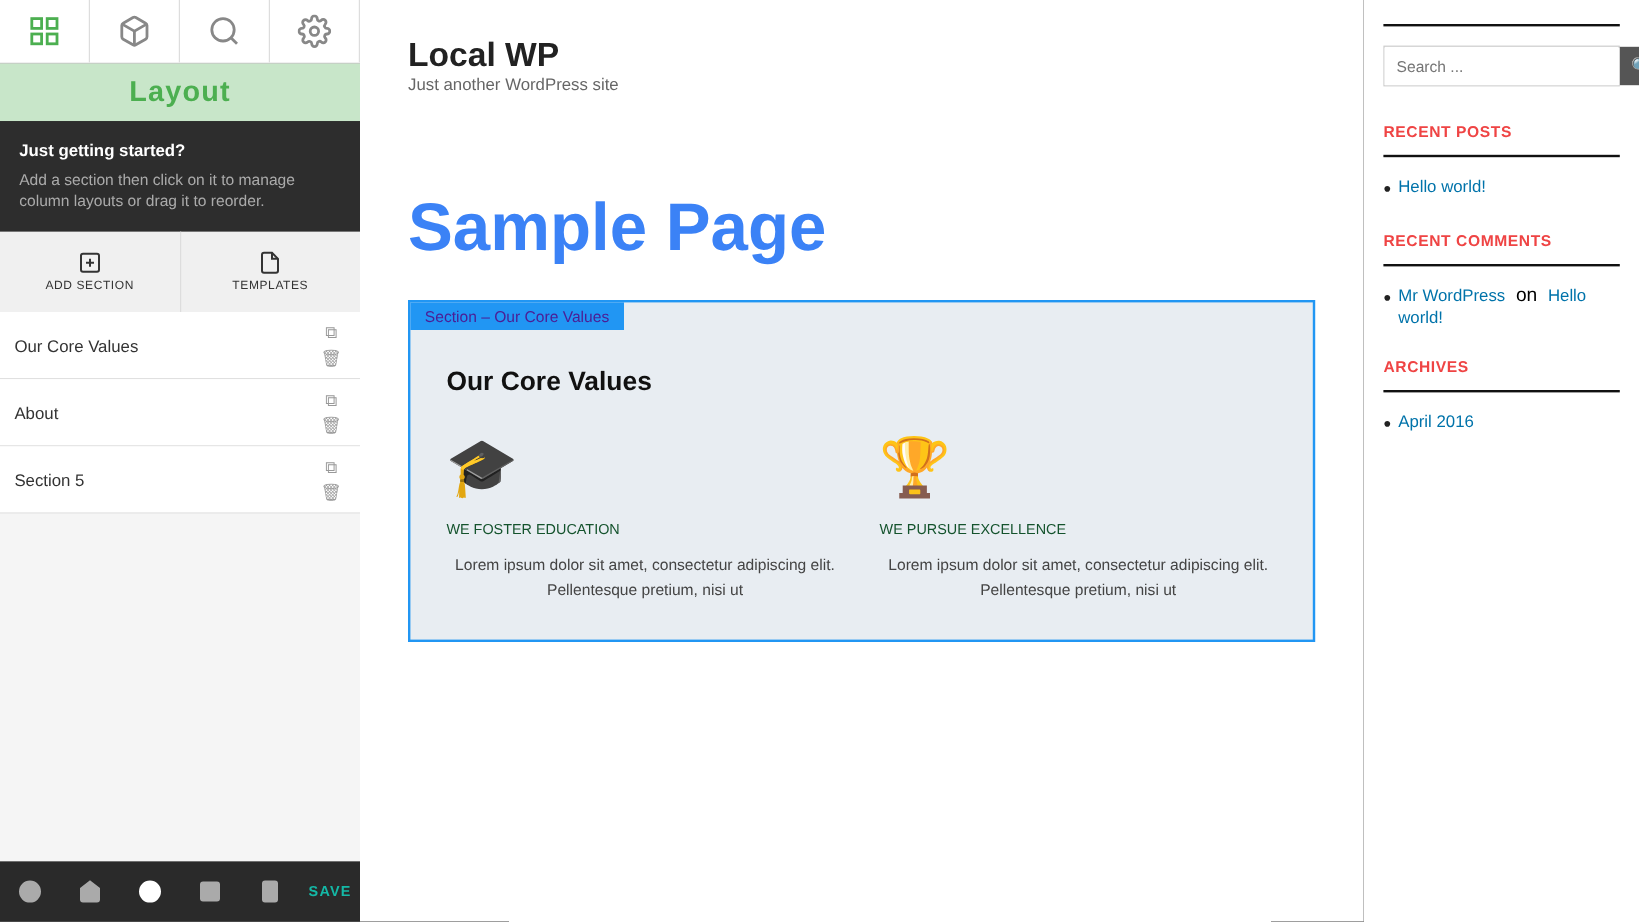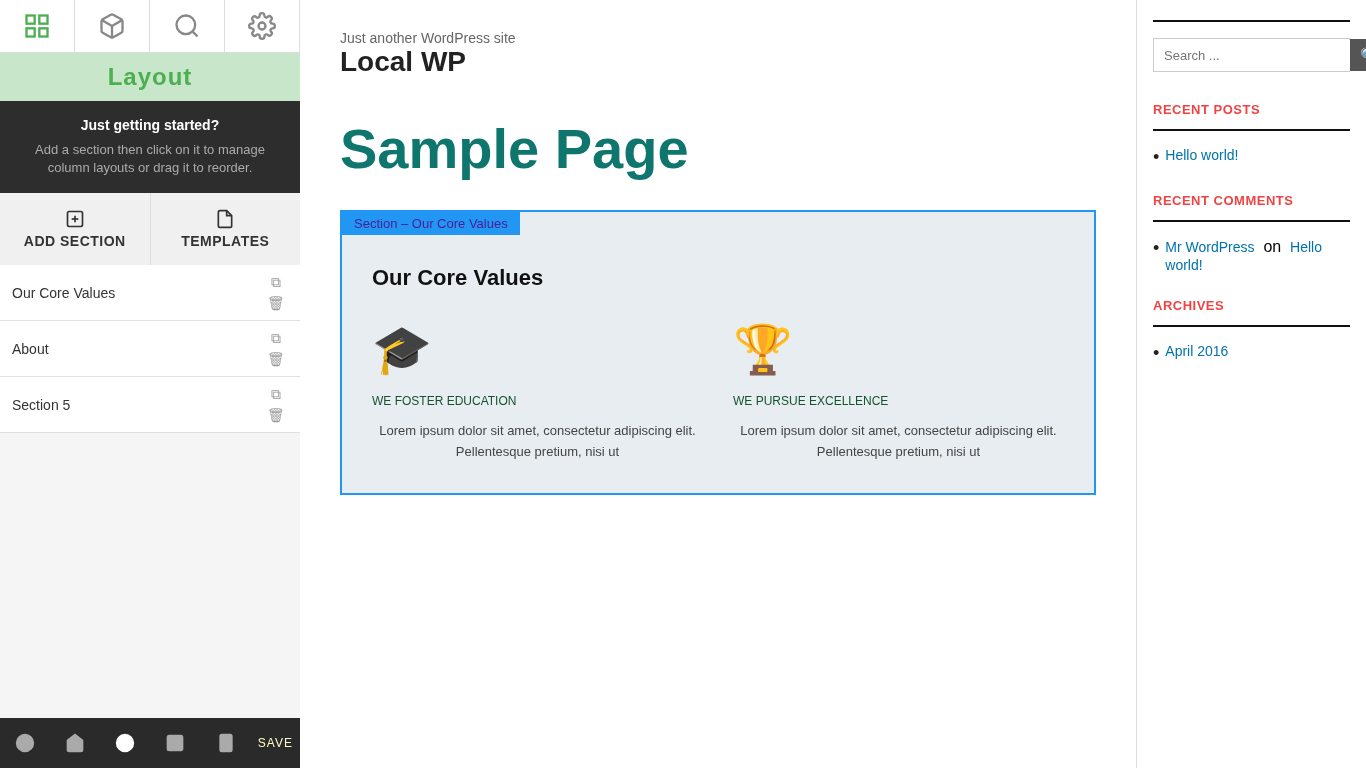--- a/index.html
+++ b/index.html
@@ -41,21 +41,21 @@
       padding: 10px;
       color: #4caf50;
       font-size: 24px;
       font-weight: bold;
       letter-spacing: 1px;
     }
 
     #getting-started {
       background: #2d2d2d;
       padding: 16px;
-      text-align: center;
+      text-align: left;
     }
     #getting-started h3 {
       color: #fff;
       font-size: 14px;
       font-weight: bold;
       margin-bottom: 8px;
     }
     #getting-started p {
       color: #aaa;
       font-size: 13px;
@@ -66,22 +66,22 @@
       display: flex;
       background: #f0f0f0;
     }
     .add-section-btn, .templates-btn {
       flex: 1;
       display: flex;
       flex-direction: column;
       align-items: center;
       padding: 16px 8px;
       cursor: pointer;
-      font-size: 14px;
-      font-weight: bold;
+      font-size: 10px;
+      font-weight: normal;
       letter-spacing: 0.5px;
       color: #333;
       border: none;
       background: transparent;
     }
     .add-section-btn { border-right: 1px solid #ddd; }
     .add-section-btn svg, .templates-btn svg { width: 20px; height: 20px; margin-bottom: 4px; }
 
     #sections-list {
       flex: 1;
@@ -130,23 +130,23 @@
       cursor: pointer;
       display: flex;
       align-items: center;
       justify-content: center;
       width: 36px;
       height: 36px;
     }
     .bottom-icon svg { width: 20px; height: 20px; fill: #aaa; }
     .bottom-icon.active svg { fill: #fff; }
     #save-btn {
-      color: #fef9c3;
+      color: #14b8a6;
       font-size: 12px;
-      font-weight: normal;
+      font-weight: bold;
       letter-spacing: 1px;
       cursor: pointer;
     }
 
     
     #main-content {
       flex: 1;
       background: #fff;
       overflow-y: auto;
       display: flex;
@@ -171,22 +171,23 @@
       padding: 0 40px 40px 40px;
       flex: 1;
     }
 
     #page-title-area {
       padding: 20px 0 30px 0;
     }
     #page-title-text {
       font-size: 56px;
       font-weight: 900;
-      color: #0f766e;
+      color: #3b82f6;
       line-height: 1.1;
+      margin-top: 40px;
     }
 
     #section-preview {
       border: 2px solid #2196f3;
       position: relative;
       background: #e8edf2;
     }
     #section-label-bar {
       background: #2196f3;
       color: #4c1d95;
@@ -423,22 +424,22 @@
         <rect x="5" y="2" width="14" height="20" rx="2" ry="2"></rect>
           <line x1="12" y1="18" x2="12.01" y2="18"></line>
       </svg>
     </div>
     <div id="save-btn">SAVE</div>
   </div>
 </div>
 
 <div id="main-content">
   <div id="site-header">
+    <div id="site-title">Local WP</div>
     <div id="site-tagline">Just another WordPress site</div>
-    <div id="site-title">Local WP</div>
   </div>
 
   <div id="page-content">
     <div id="page-title-area">
       <h1 id="page-title-text">Sample Page</h1>
     </div>
 
     <div id="section-preview">
       <span id="section-label-bar">Section – Our Core Values</span>
       <div id="section-inner">

